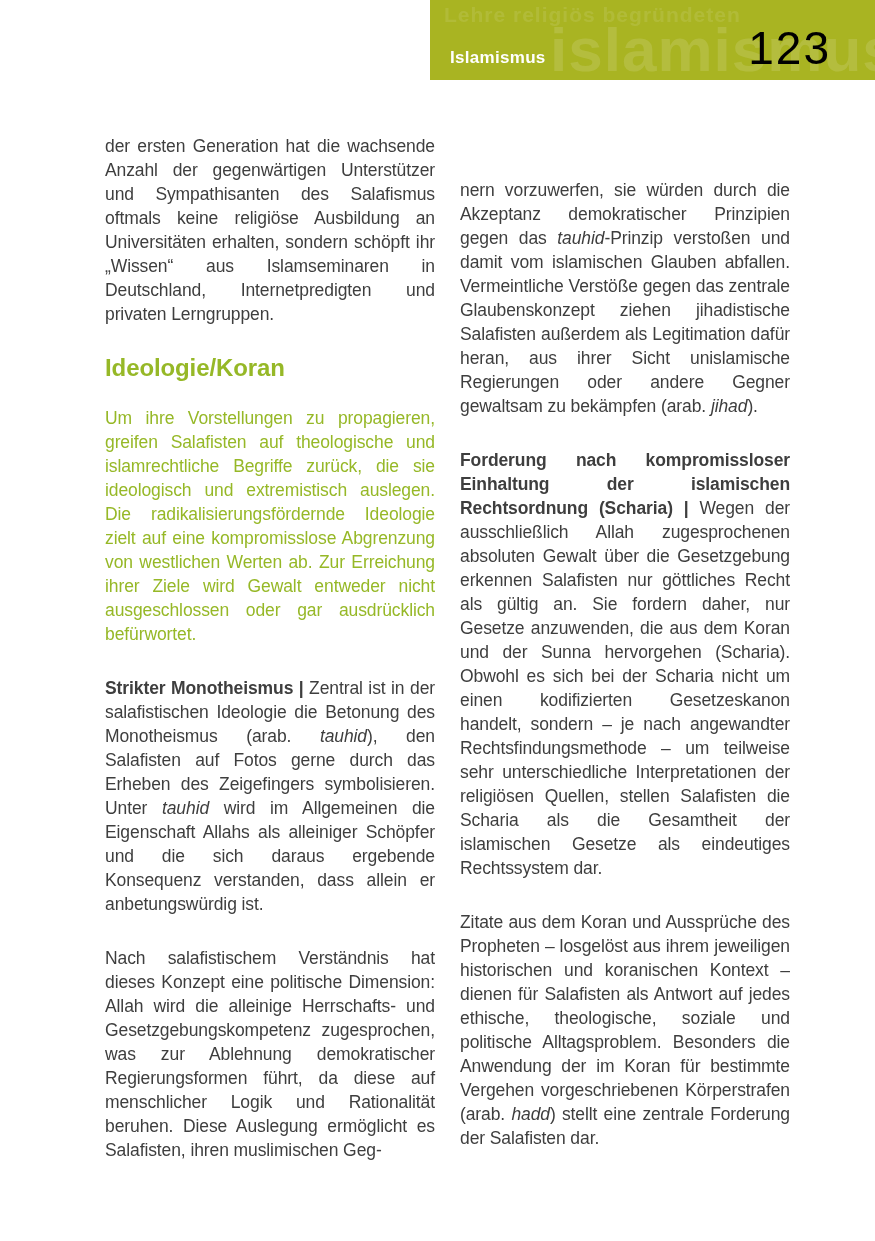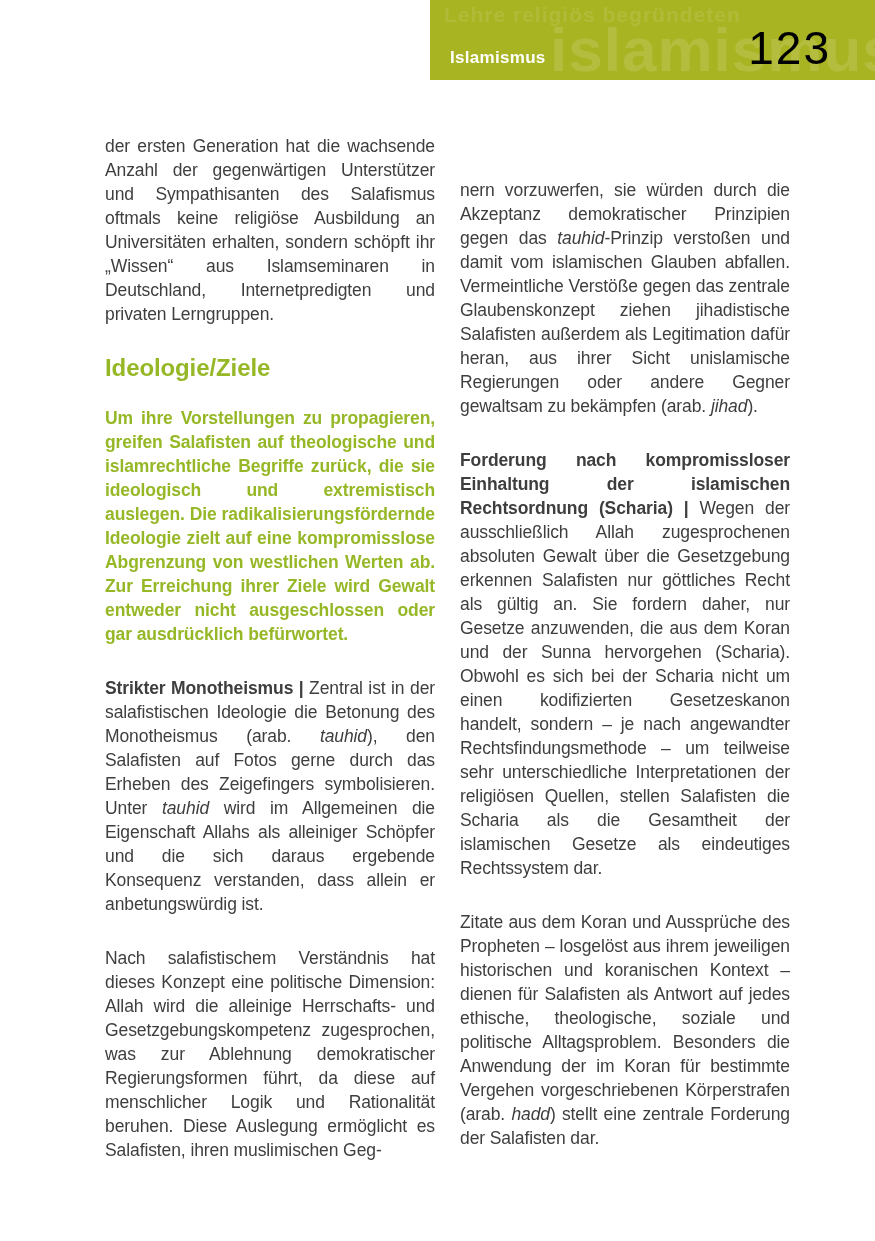--- a/index.html
+++ b/index.html
@@ -62,21 +62,21 @@
   .col p:last-child { margin-bottom: 0; }
 
   h2.h2 {
     color: var(--accent_green, #96b827);
     font-size: 24px; font-weight: 700;
     margin: 4px 0 26px 0;
     text-align: left;
   }
   p.p-green {
     color: var(--accent_green, #96b827);
-    font-weight: 700;
+    font-weight: 400;
   }
   .s-b { font-weight: 700; }
   .s-i { font-style: italic; }
 </style>
 </head>
 <body>
 
 <div class="page">
 
   <header class="banner">
@@ -84,21 +84,21 @@
       <div class="wm-line">Lehre religiös begründeten</div>
       <div class="wm-big">islamismus</div>
     </div>
     <div class="chapter">Islamismus</div>
     <div class="pagenum">123</div>
   </header>
 
   <main>
     <section class="col col-left">
         <p class="p"><span class="s-r">der ersten Generation hat die wachsende Anzahl der gegenwärtigen Unterstützer und Sympathisanten des Salafismus oftmals keine religiöse Ausbildung an Universitäten erhalten, sondern schöpft ihr „Wissen“ aus Islamseminaren in Deutschland, Internetpredigten und privaten Lerngruppen.</span></p>
-        <h2 class="h2"><span class="s-r">Ideologie/Ziele</span></h2>
+        <h2 class="h2"><span class="s-r">Ideologie/Koran</span></h2>
         <p class="p-green"><span class="s-r">Um ihre Vorstellungen zu propagieren, greifen Salafisten auf theologische und islamrechtliche Begriffe zurück, die sie ideologisch und extremistisch auslegen. Die radikalisierungsfördernde Ideologie zielt auf eine kompromisslose Abgrenzung von westlichen Werten ab. Zur Erreichung ihrer Ziele wird Gewalt entweder nicht ausgeschlossen oder gar ausdrücklich befürwortet.</span></p>
         <p class="p"><span class="s-b">Strikter Monotheismus | </span><span class="s-r">Zentral ist in der salafistischen Ideologie die Betonung des Monotheismus (arab. </span><span class="s-i">tauhid</span><span class="s-r">), den Salafisten auf Fotos gerne durch das Erheben des Zeigefingers symbolisieren. Unter </span><span class="s-i">tauhid</span><span class="s-r"> wird im Allgemeinen die Eigenschaft Allahs als alleiniger Schöpfer und die sich daraus ergebende Konsequenz verstanden, dass allein er anbetungswürdig ist.</span></p>
         <p class="p"><span class="s-r">Nach salafistischem Verständnis hat dieses Konzept eine politische Dimension: Allah wird die alleinige Herrschafts- und Gesetzgebungskompetenz zugesprochen, was zur Ablehnung demokratischer Regierungsformen führt, da diese auf menschlicher Logik und Rationalität beruhen. Diese Auslegung ermöglicht es Salafisten, ihren muslimischen Geg-</span></p>
       </section>
     <section class="col col-right">
         <p class="p"><span class="s-r">nern vorzuwerfen, sie würden durch die Akzeptanz demokratischer Prinzipien gegen das </span><span class="s-i">tauhid</span><span class="s-r">-Prinzip verstoßen und damit vom islamischen Glauben abfallen. Vermeintliche Verstöße gegen das zentrale Glaubenskonzept ziehen jihadistische Salafisten außerdem als Legitimation dafür heran, aus ihrer Sicht unislamische Regierungen oder andere Gegner gewaltsam zu bekämpfen (arab. </span><span class="s-i">jihad</span><span class="s-r">).</span></p>
         <p class="p"><span class="s-b">Forderung nach kompromissloser Einhaltung der islamischen Rechtsordnung (Scharia) | </span><span class="s-r">Wegen der ausschließlich Allah zugesprochenen absoluten Gewalt über die Gesetzgebung erkennen Salafisten nur göttliches Recht als gültig an. Sie fordern daher, nur Gesetze anzuwenden, die aus dem Koran und der Sunna hervorgehen (Scharia). Obwohl es sich bei der Scharia nicht um einen kodifizierten Gesetzeskanon handelt, sondern – je nach angewandter Rechtsfindungsmethode – um teilweise sehr unterschiedliche Interpretationen der religiösen Quellen, stellen Salafisten die Scharia als die Gesamtheit der islamischen Gesetze als eindeutiges Rechtssystem dar.</span></p>
         <p class="p"><span class="s-r">Zitate aus dem Koran und Aussprüche des Propheten – losgelöst aus ihrem jeweiligen historischen und koranischen Kontext – dienen für Salafisten als Antwort auf jedes ethische, theologische, soziale und politische Alltagsproblem. Besonders die Anwendung der im Koran für bestimmte Vergehen vorgeschriebenen Körperstrafen (arab. </span><span class="s-i">hadd</span><span class="s-r">) stellt eine zentrale Forderung der Salafisten dar.</span></p>
       </section>
   </main>

